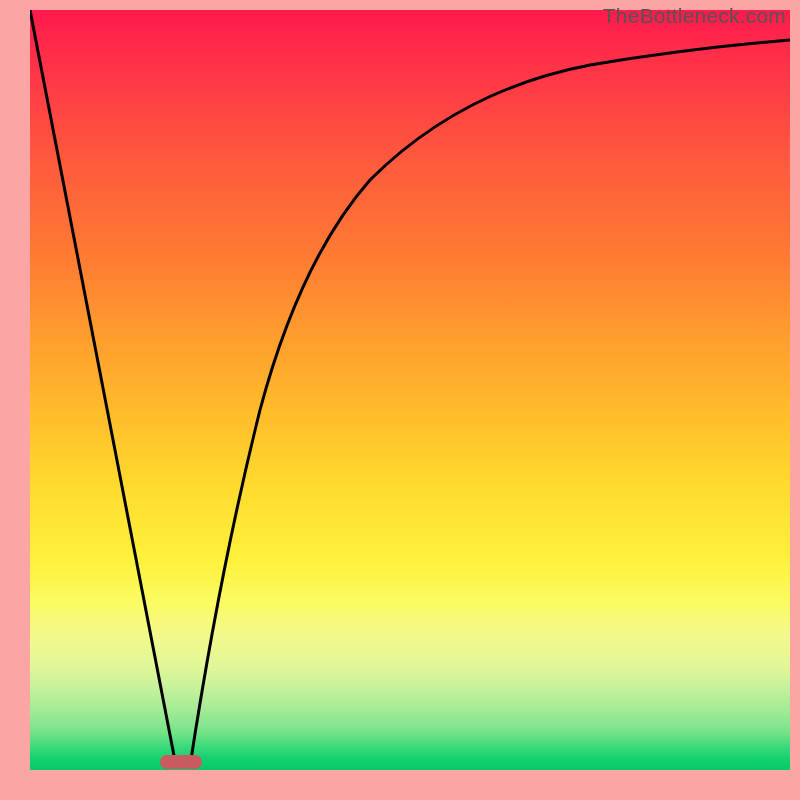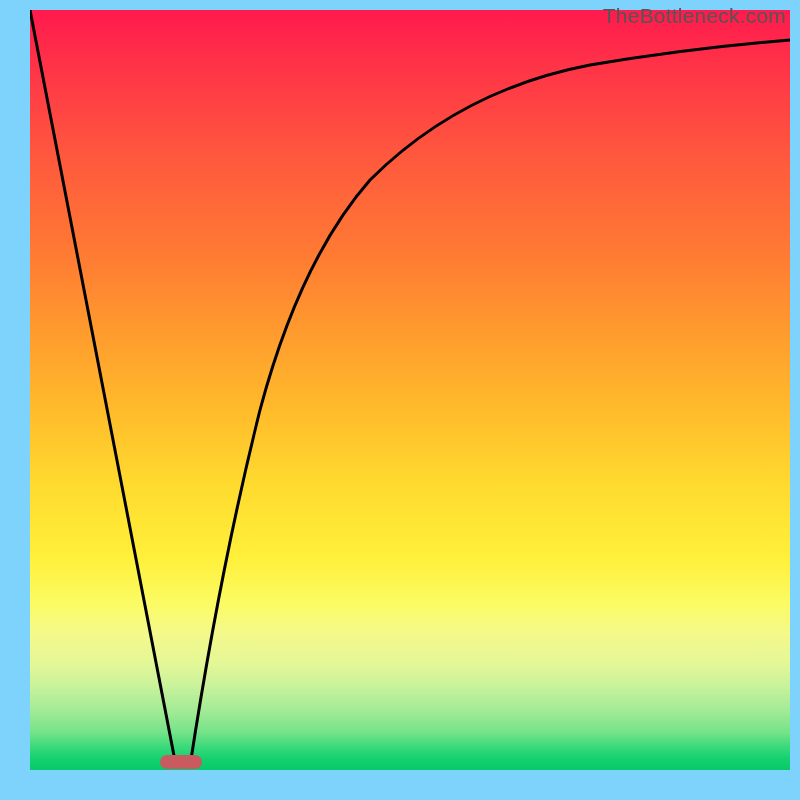--- a/index.html
+++ b/index.html
@@ -8,21 +8,21 @@
     width: 800px;
     height: 800px;
     overflow: hidden;
     background: #000;
     font-family: Arial, Helvetica, sans-serif;
   }
   .frame {
     position: relative;
     width: 800px;
     height: 800px;
-    background: #7dd3fc;
+    background: #fca5a5;
   }
   .plot {
     position: absolute;
     left: 30px;
     top: 10px;
     width: 760px;
     height: 760px;
     
     background: linear-gradient(to bottom,
       #ff1a4d 0%,

